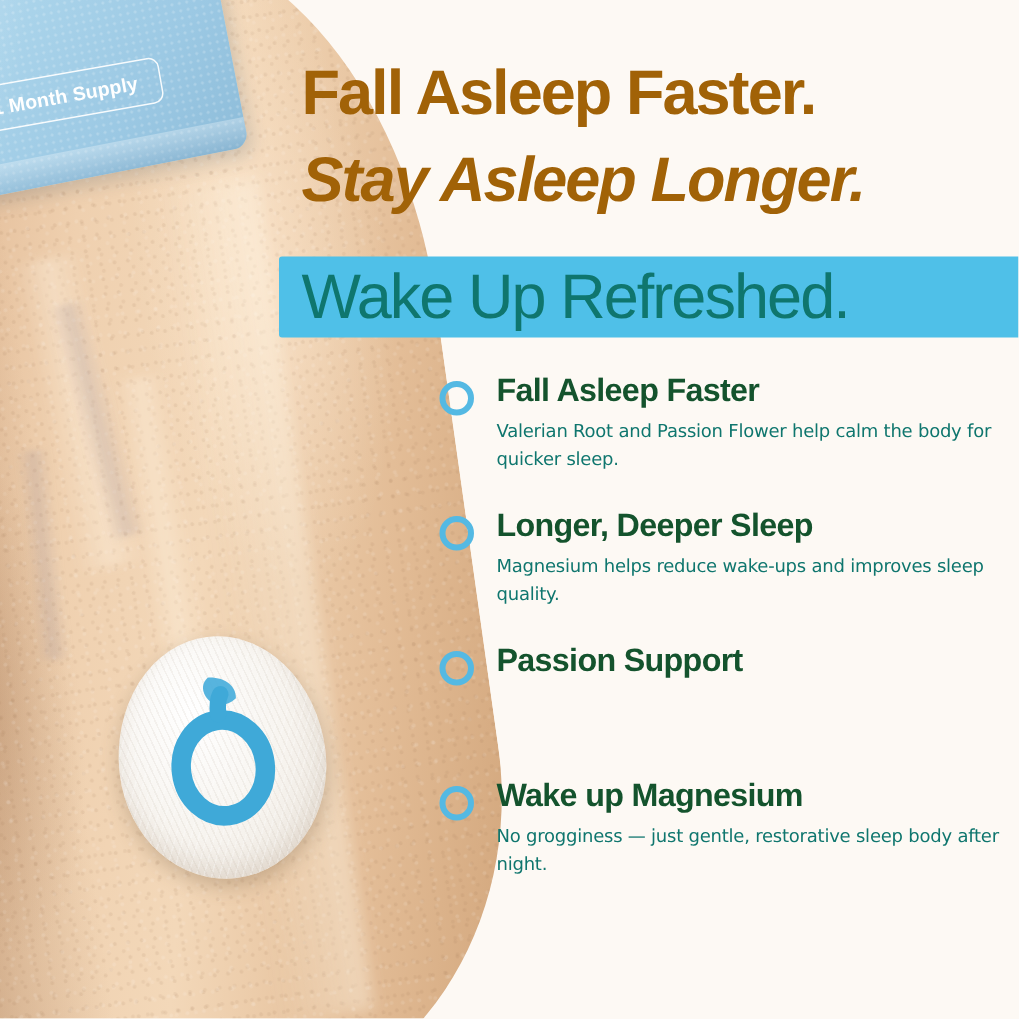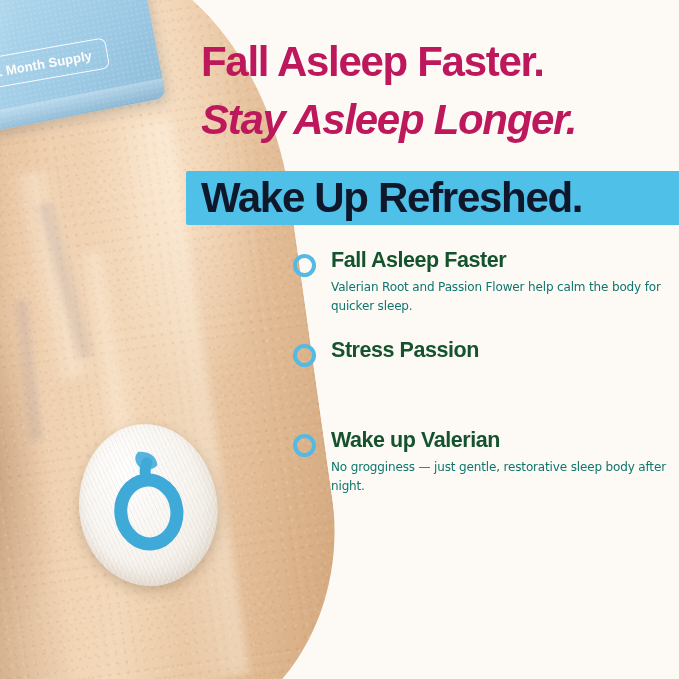--- a/index.html
+++ b/index.html
@@ -94,35 +94,35 @@
       repeating-linear-gradient(-68deg, rgba(255,255,255,.45) 0 1px, transparent 1px 5px);
   }
   #patchlogo{position:absolute;left:26px;top:22px;width:86px;height:108px;}
 
   
   #copy{position:absolute;left:0;top:0;width:679px;height:679px;}
 
   .h-line{
     position:absolute;left:201px;
     font-family:"Liberation Sans",sans-serif;
-    font-weight:700;color:#be185d;
+    font-weight:700;color:#a16207;
     font-size:42px;line-height:1;letter-spacing:-1.3px;
     white-space:nowrap;
   }
   #h1{top:41px;}
   #h2{top:99px;font-style:italic;}
 
   #banner{
     position:absolute;left:186px;top:171px;width:500px;height:54px;
     background:#4FC0E8;border-radius:2px;
   }
   #bannertext{
     position:absolute;left:201px;top:177px;
     font-family:"Liberation Sans",sans-serif;
-    font-weight:700;color:#0f172a;
+    font-weight:400;color:#0f766e;
     font-size:42px;line-height:1;letter-spacing:-1.3px;white-space:nowrap;
   }
 
   #bullets{position:absolute;left:293px;top:251px;width:386px;}
   .bullet{position:relative;height:90px;}
   .ring{
     position:absolute;left:0;top:3px;width:23px;height:23px;
     border:4px solid #54B9E3;border-radius:50%;box-sizing:border-box;
   }
   .b-title{
@@ -183,27 +183,32 @@
     <div id="bannertext">Wake Up Refreshed.</div>
 
     <div id="bullets">
 
       <div class="bullet">
         <div class="ring"></div>
         <div class="b-title">Fall Asleep Faster</div>
         <div class="b-body">Valerian Root and Passion Flower help calm the body for quicker sleep.</div>
       </div>
 
-
-      <div class="bullet">
-        <div class="ring"></div>
-        <div class="b-title">Stress Passion</div>
-      </div>
-
-      <div class="bullet">
-        <div class="ring"></div>
-        <div class="b-title">Wake up Valerian</div>
+      <div class="bullet">
+        <div class="ring"></div>
+        <div class="b-title">Longer, Deeper Sleep</div>
+        <div class="b-body">Magnesium helps reduce wake-ups and improves sleep quality.</div>
+      </div>
+
+      <div class="bullet">
+        <div class="ring"></div>
+        <div class="b-title">Passion Support</div>
+      </div>
+
+      <div class="bullet">
+        <div class="ring"></div>
+        <div class="b-title">Wake up Magnesium</div>
         <div class="b-body">No grogginess — just gentle, restorative sleep body after night.</div>
       </div>
 
     </div>
   </div>
 </div>
 
 </body></html>

